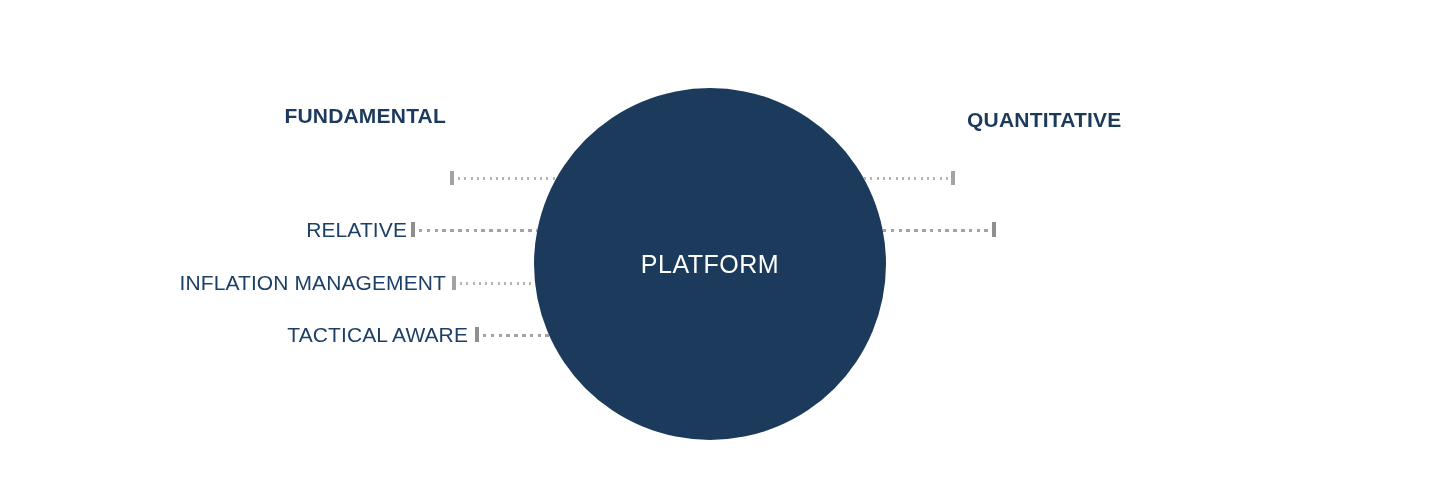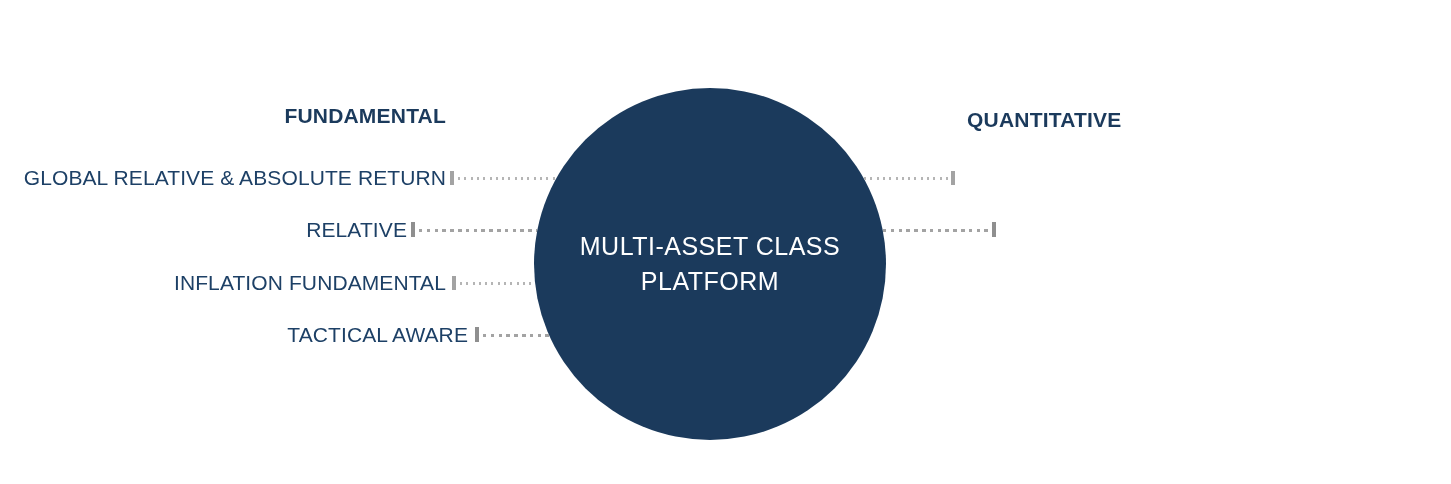--- a/index.html
+++ b/index.html
@@ -100,37 +100,35 @@
   .d-r1 { left: 864px; top: 177px;   width: 84px;  }
   .d-r2 { left: 883px; top: 228.5px; width: 106px; }
 </style>
 </head>
 <body>
 
 <div class="canvas">
 
   <div class="circle">
     <div class="circle-text">
-      <span>MULTI-ASSET CLASS</span>
       <span>PLATFORM</span>
     </div>
   </div>
 
   <div class="hdr left-hdr">FUNDAMENTAL</div>
   <div class="hdr right-hdr">QUANTITATIVE</div>
 
-  <div class="lbl l1">GLOBAL RELATIVE &amp; ABSOLUTE RETURN</div>
   <div class="tick t-l1"></div>
   <div class="dots fine d-l1"></div>
 
   <div class="lbl l2">RELATIVE</div>
   <div class="tick strong t-l2"></div>
   <div class="dots thick d-l2"></div>
 
-  <div class="lbl l3">INFLATION FUNDAMENTAL</div>
+  <div class="lbl l3">INFLATION MANAGEMENT</div>
   <div class="tick t-l3"></div>
   <div class="dots fine d-l3"></div>
 
   <div class="lbl l4">TACTICAL AWARE</div>
   <div class="tick strong t-l4"></div>
   <div class="dots thick d-l4"></div>
 
   <div class="tick t-r1"></div>
   <div class="dots fine d-r1"></div>
 

